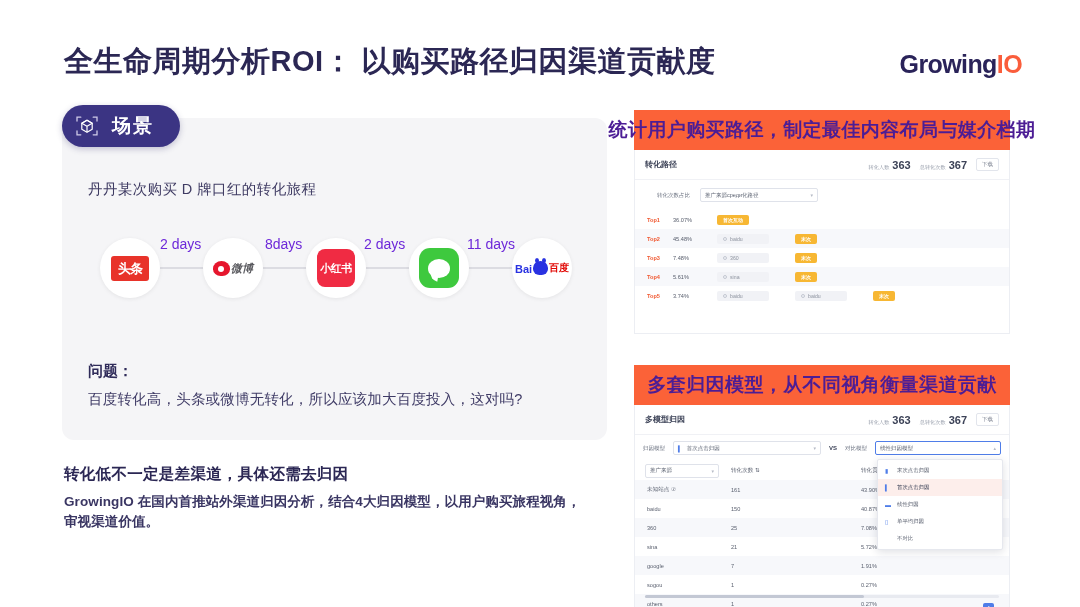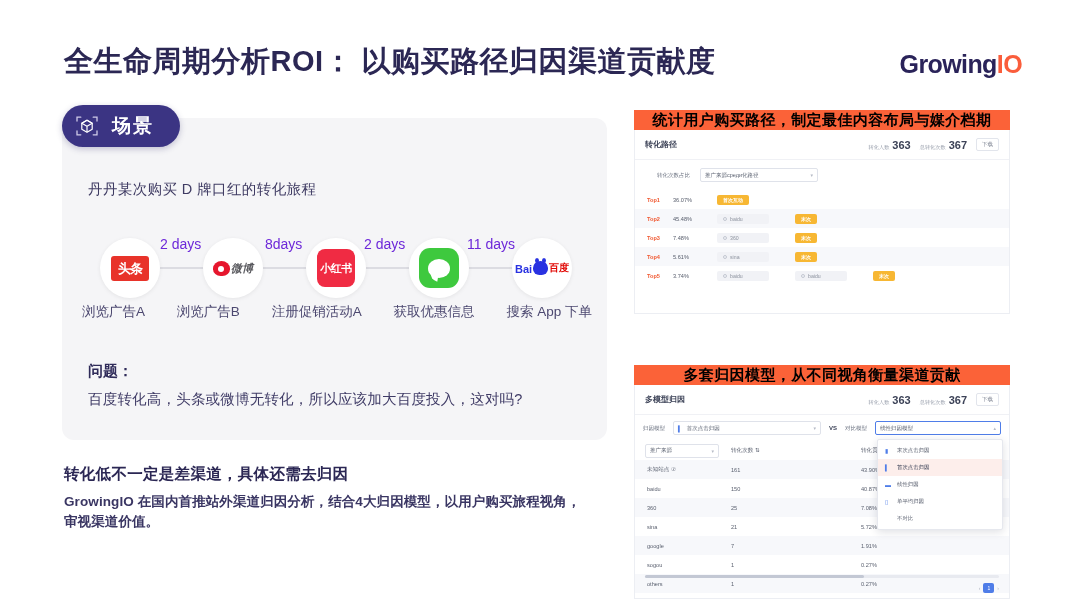--- a/index.html
+++ b/index.html
@@ -151,23 +151,23 @@
   }
   .foot-body {
     position: absolute; left: 64px; top: 492px; width: 520px;
     font-size: 13.5px; font-weight: 700; color: #3a3663;
     line-height: 20px; letter-spacing: .1px;
   }
 
   
   .panel { position: absolute; }
   .panel-head {
-    background: #fb6238; color: #000000;
-    font-size: 15px; font-weight: 700; letter-spacing: .4px;
-    height: 20px; display: flex; align-items: center; justify-content: center;
+    background: #fb6238; color: #4c1d95;
+    font-size: 19px; font-weight: 700; letter-spacing: .4px;
+    height: 40px; display: flex; align-items: center; justify-content: center;
     white-space: nowrap;
   }
   .panel-shot {
     background: #fff; border: 1px solid #eceef3;
     border-top: none; overflow: hidden; position: relative;
   }
   .panel1 { left: 634px; top: 110px; width: 376px; }
   .panel1 .panel-shot { height: 184px; }
   .panel2 { left: 634px; top: 365px; width: 376px; }
   .panel2 .panel-shot { height: 214px; }
@@ -326,27 +326,20 @@
     </div>
     <div class="node n4">
       <span class="logo-baidu">
         <span class="bai">Bai</span>
         <span class="paw"></span>
         <span class="cn">百度</span>
       </span>
     </div>
   </div>
 
-  <div class="steplabels">
-    <span>浏览广告A</span>
-    <span>浏览广告B</span>
-    <span>注册促销活动A</span>
-    <span>获取优惠信息</span>
-    <span>搜索 App 下单</span>
-  </div>
 
   <div class="q-title">问题：</div>
   <div class="q-body">百度转化高，头条或微博无转化，所以应该加大百度投入，这对吗?</div>
 
   <div class="foot-head">转化低不一定是差渠道，具体还需去归因</div>
   <div class="foot-body">GrowingIO 在国内首推站外渠道归因分析，结合4大归因模型，以用户购买旅程视角，审视渠道价值。</div>
 
   <div class="panel panel1">
     <div class="panel-head">统计用户购买路径，制定最佳内容布局与媒介档期</div>
     <div class="panel-shot">

